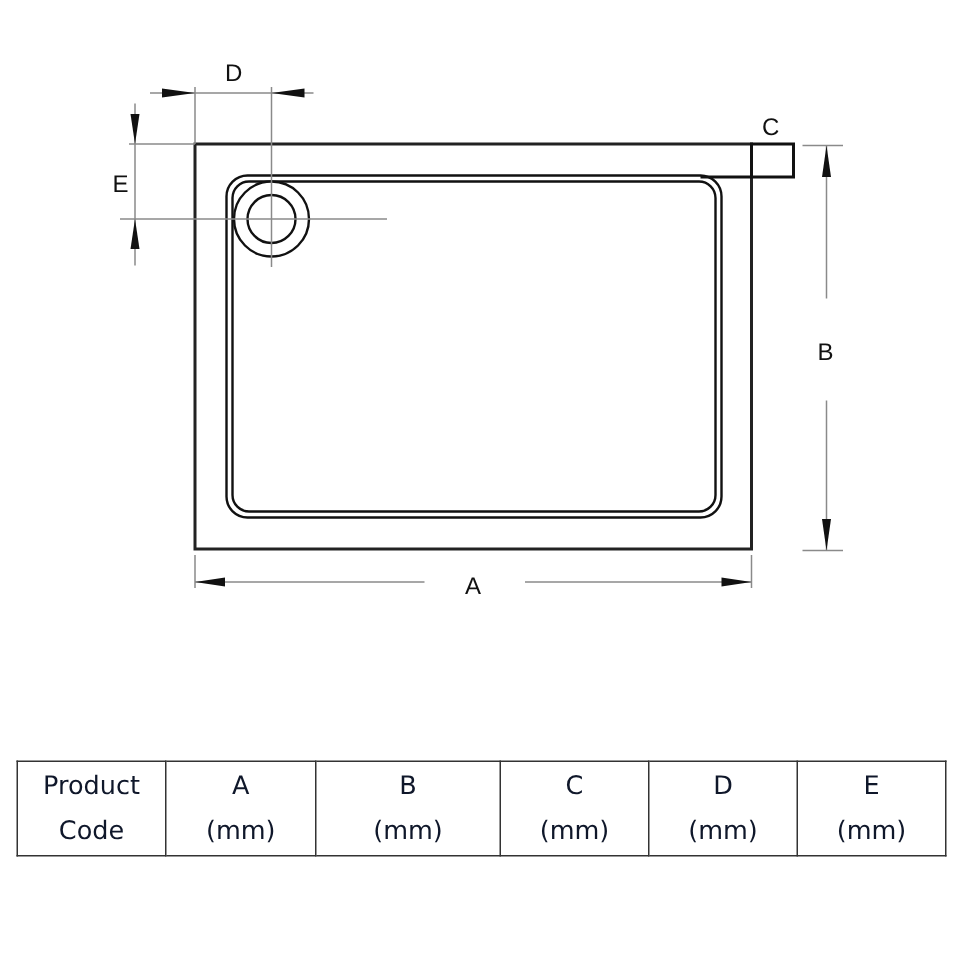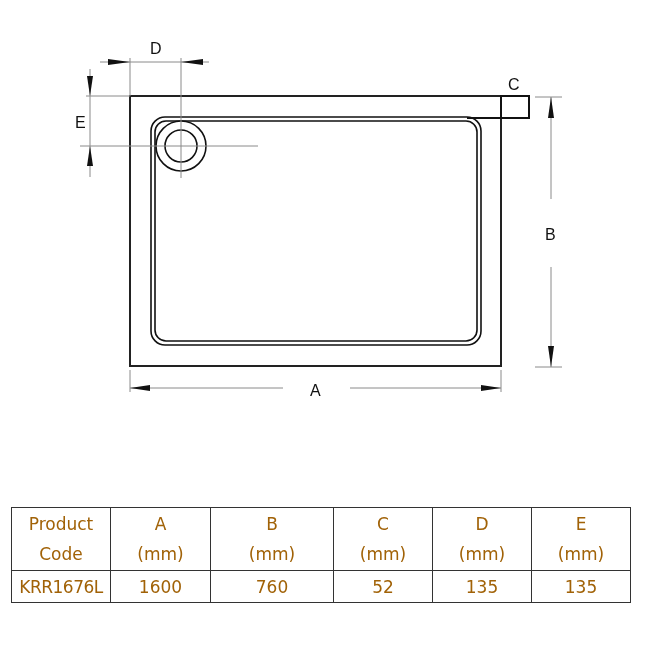--- a/index.html
+++ b/index.html
@@ -1,21 +1,21 @@
 <!DOCTYPE html>
 <html><head>
 <meta charset="utf-8">
 <style>
   html, body { margin: 0; padding: 0; background: #ffffff; }
   body { width: 650px; height: 650px; position: relative; overflow: hidden;
          font-family: "Liberation Sans", sans-serif; }
   #drawing { position: absolute; left: 0; top: 0; }
   .dim-label { font-family: "Liberation Sans", sans-serif; font-size: 16px; fill: #111; }
   #spec-table { position: absolute; left: 11px; top: 507px; border-collapse: collapse;
-                font-family: "DejaVu Sans", sans-serif; color: #a16207; }
+                font-family: "DejaVu Sans", sans-serif; color: #0f172a; }
   #spec-table td { border: 1.5px solid #333; text-align: center; padding: 0; font-size: 17px; }
   #spec-table tr.head td { height: 62px; line-height: 30px; }
   #spec-table tr.row td { height: 31px; }
   .c0 { width: 98px; } .c1 { width: 99px; } .c2 { width: 122px; }
   .c3 { width: 98px; } .c4 { width: 98px; } .c5 { width: 98px; }
   .cell-line { display: block; }
   .code-cell { letter-spacing: -0.5px; }
 </style>
 </head>
 <body>
@@ -96,22 +96,14 @@
     </td>
     <td class="c4">
       <span class="cell-line">D</span>
       <span class="cell-line">(mm)</span>
     </td>
     <td class="c5">
       <span class="cell-line">E</span>
       <span class="cell-line">(mm)</span>
     </td>
   </tr>
-  <tr class="row">
-    <td class="c0 code-cell">KRR1676L</td>
-    <td class="c1">1600</td>
-    <td class="c2">760</td>
-    <td class="c3">52</td>
-    <td class="c4">135</td>
-    <td class="c5">135</td>
-  </tr>
 </tbody>
   </table>
 
 </body></html>

